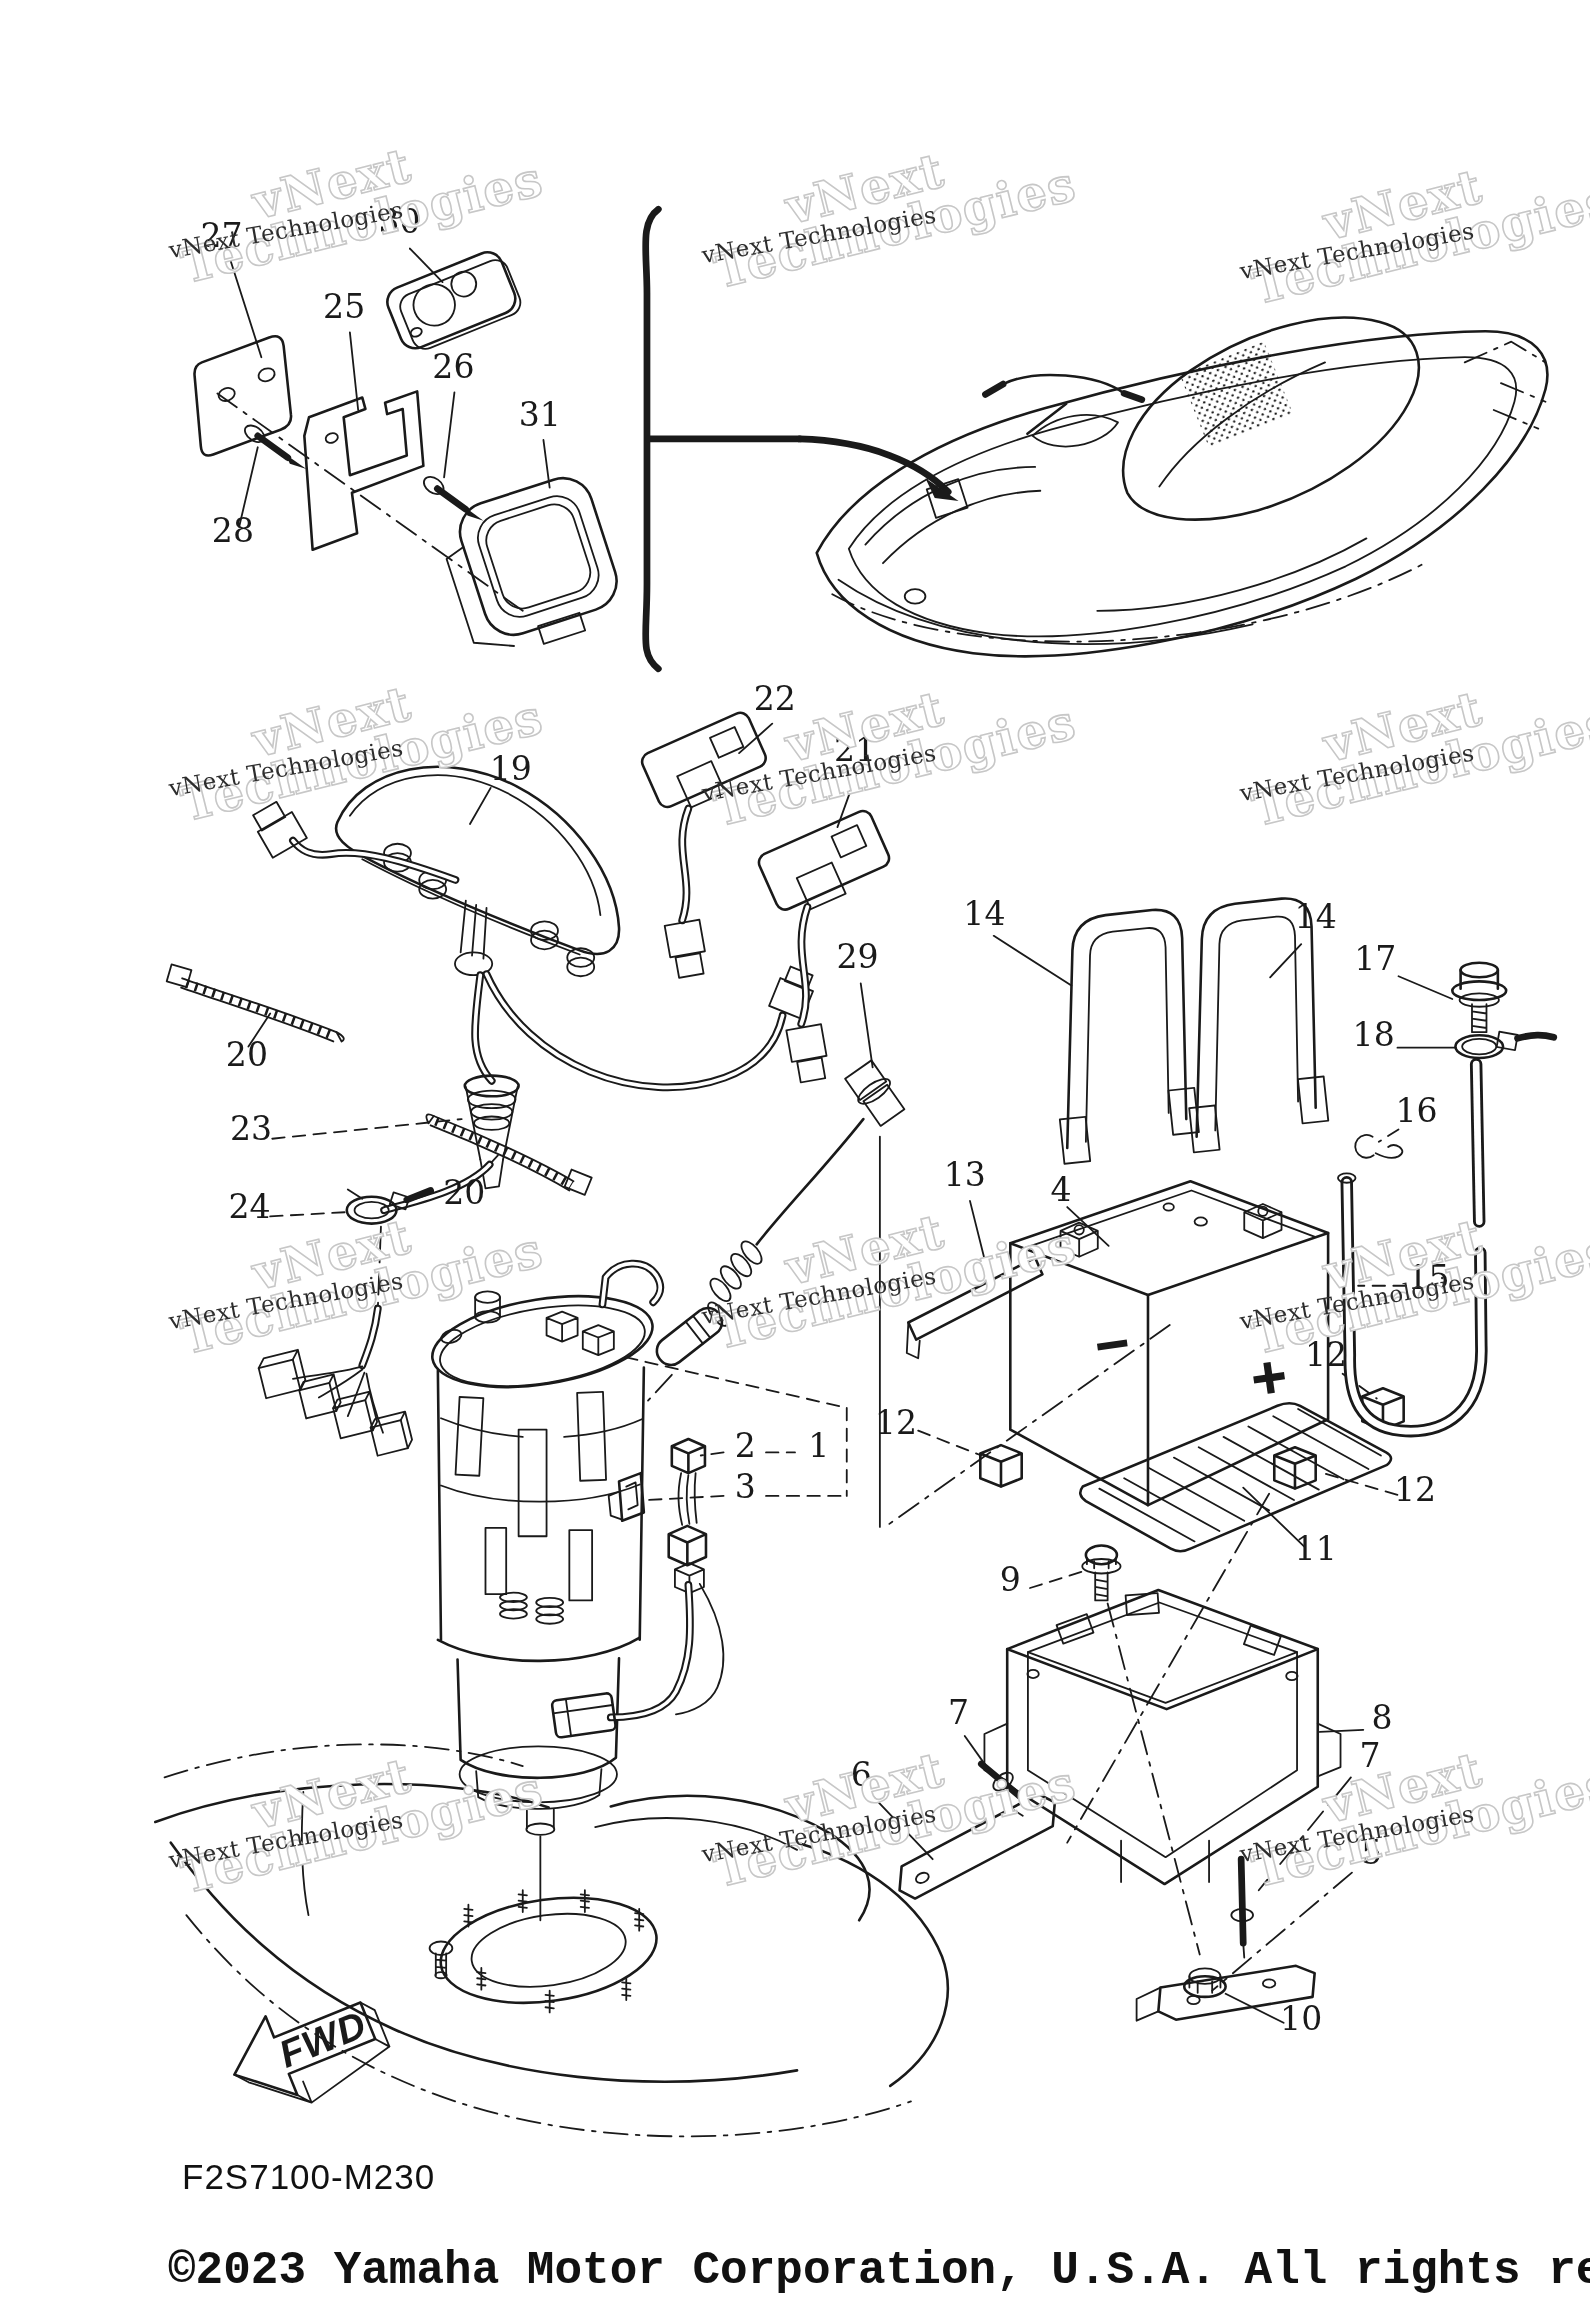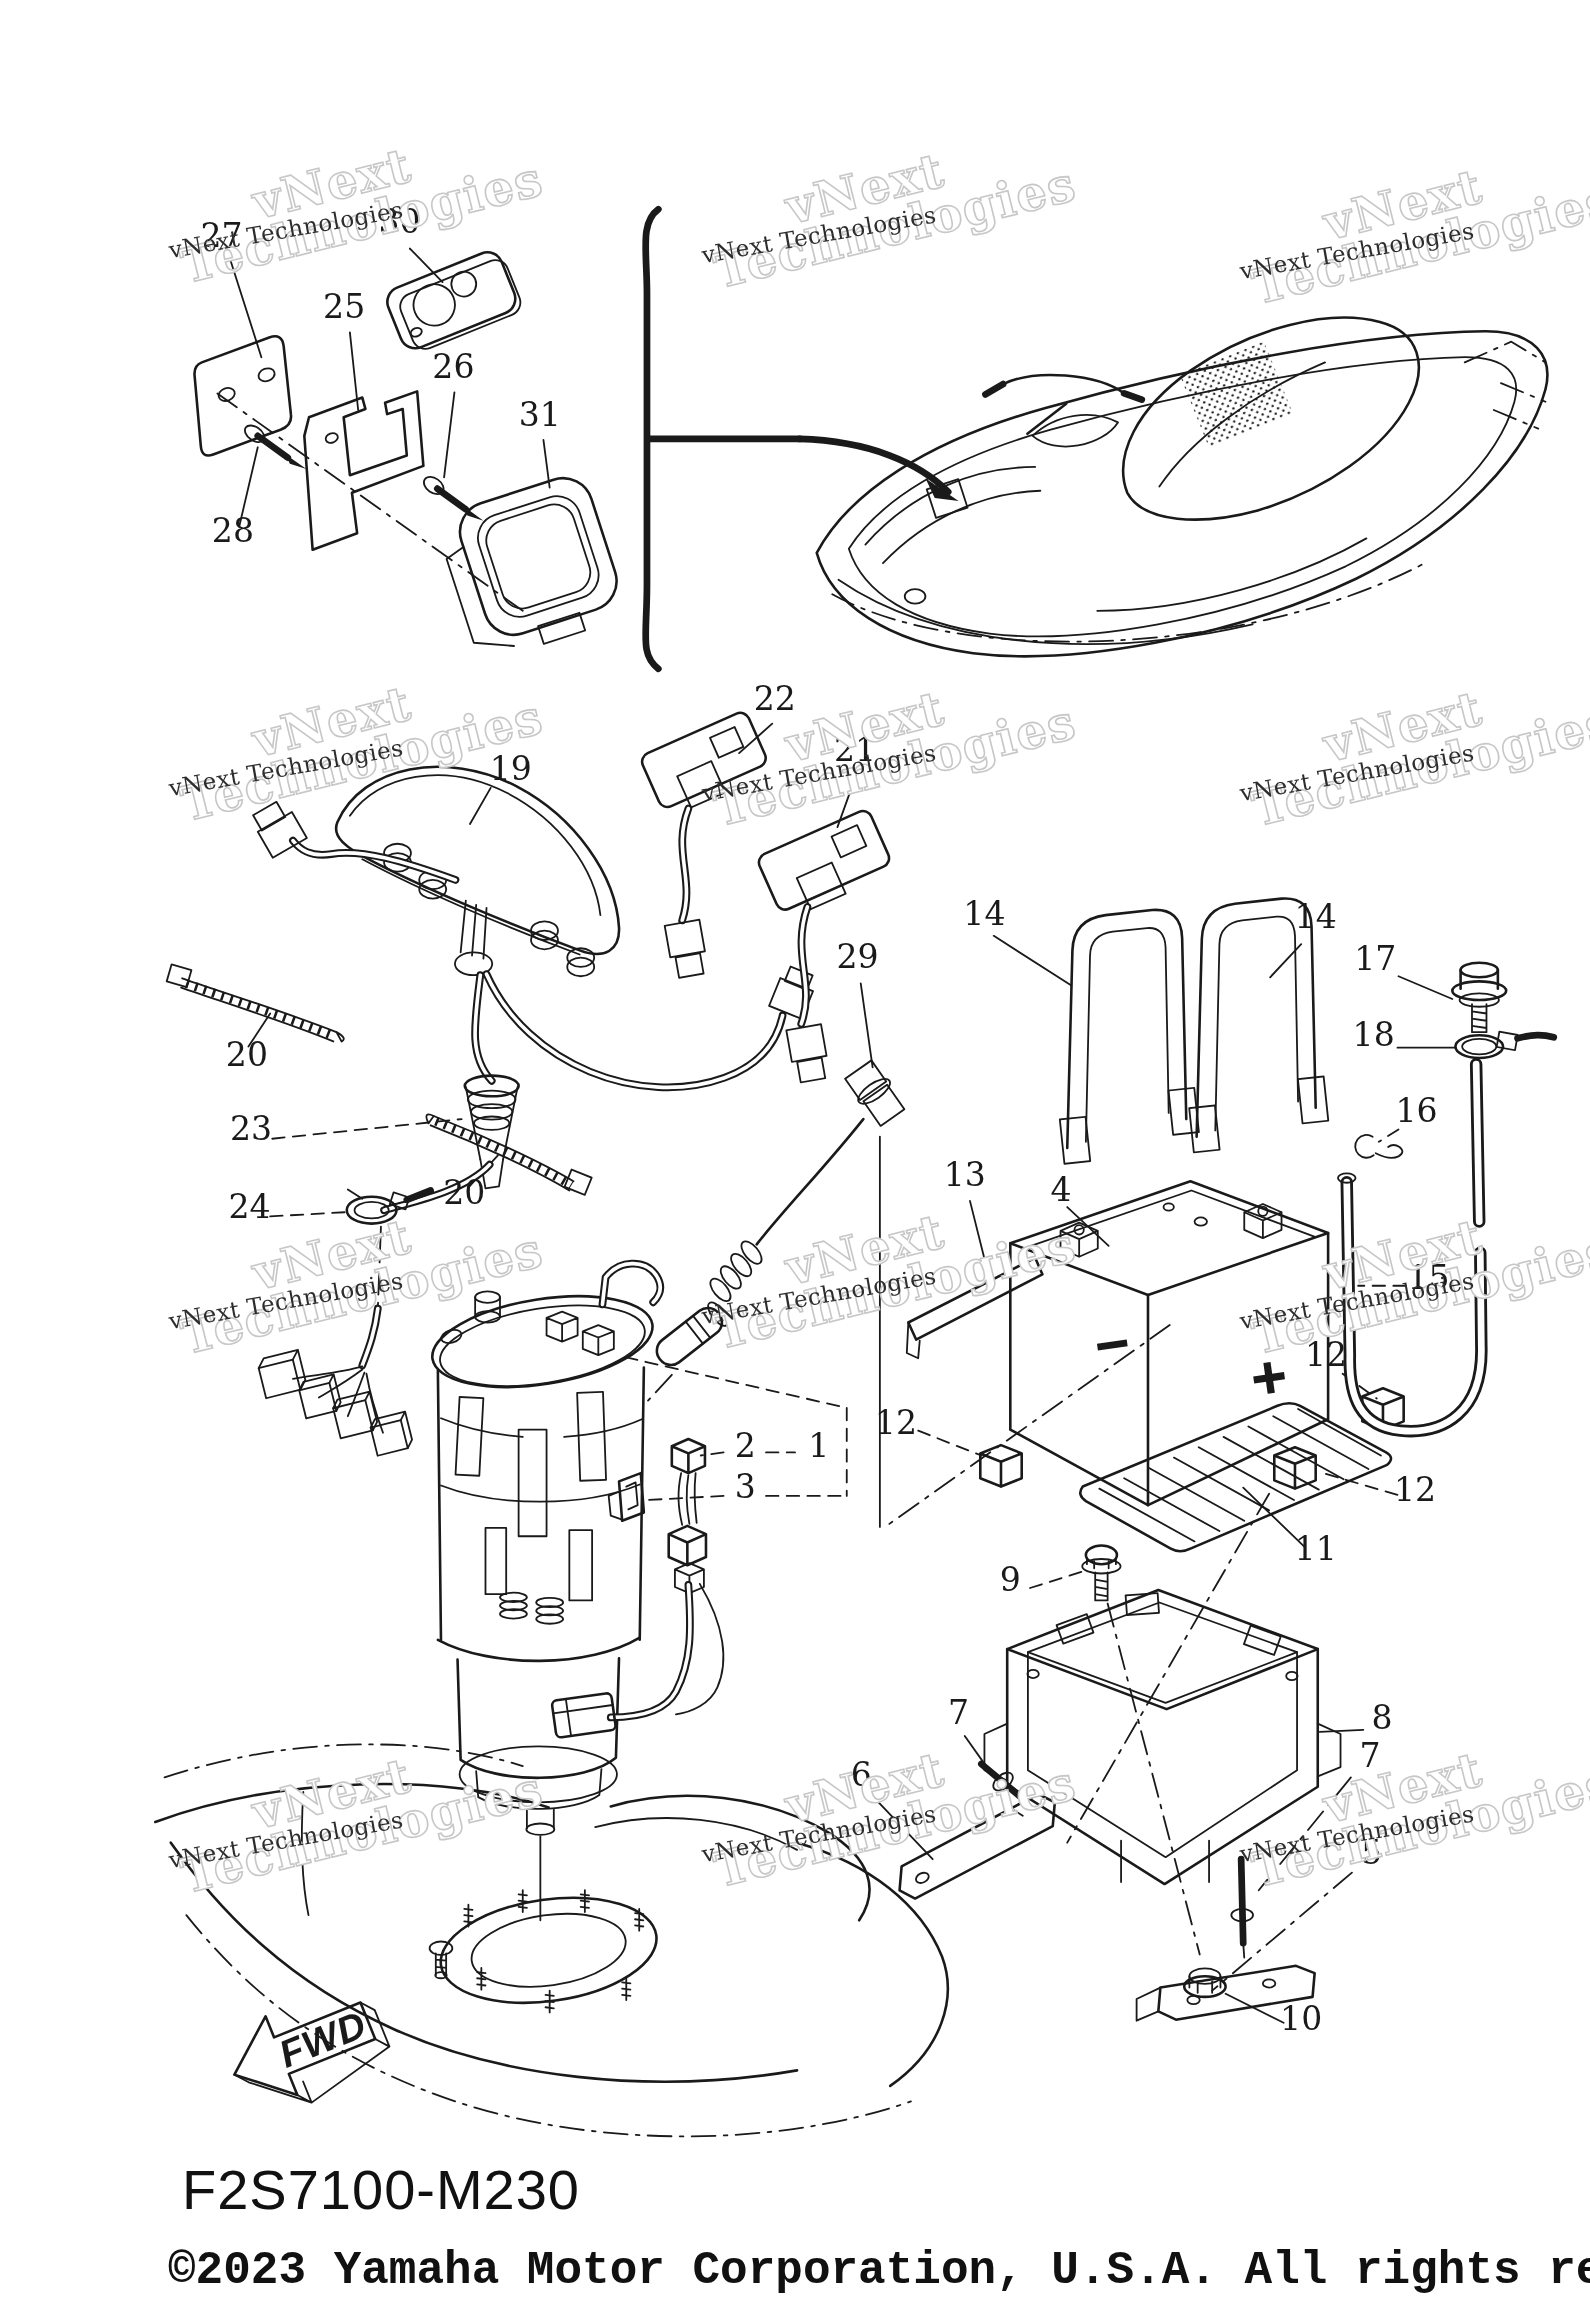--- a/index.html
+++ b/index.html
@@ -22,21 +22,21 @@
   .callout{font-family:"DejaVu Serif",serif;font-size:64px;fill:#1a1a1a;text-anchor:middle;}
   .fwd-text{font-family:"Liberation Sans",sans-serif;font-style:italic;font-weight:bold;
     font-size:74px;fill:#1a1a1a;text-anchor:middle;letter-spacing:2px;}
   .wm{position:absolute;transform:rotate(-14deg);transform-origin:left top;pointer-events:none;}
   .wm-big{font-family:"DejaVu Serif",serif;font-weight:bold;font-size:48px;line-height:.93;
     letter-spacing:1.6px;color:#ffffff;-webkit-text-stroke:1.6px #c7c7c7;white-space:pre;}
   .wm-big .ind{display:inline-block;width:85px;}
   .wm-small{position:absolute;left:-9.3px;top:43px;transform:rotate(4deg);
     font-family:"DejaVu Serif",serif;font-size:23px;color:#2d2d2d;white-space:nowrap;letter-spacing:0.5px;}
   .part-code{position:absolute;left:182px;top:2157px;font-family:"Liberation Sans",sans-serif;
-    font-size:56px;color:#111;letter-spacing:1px;white-space:nowrap;}
+    font-size:35px;color:#111;letter-spacing:1px;white-space:nowrap;}
   .copyright{position:absolute;left:168px;top:2245px;font-family:"Liberation Mono",monospace;
     font-weight:bold;font-size:46px;color:#111;white-space:nowrap;}
 </style>
 </head>
 <body>
 
 <div class="page">
 
 <svg width="1590" height="2307" viewBox="0 0 3072 4457">
   <defs>

